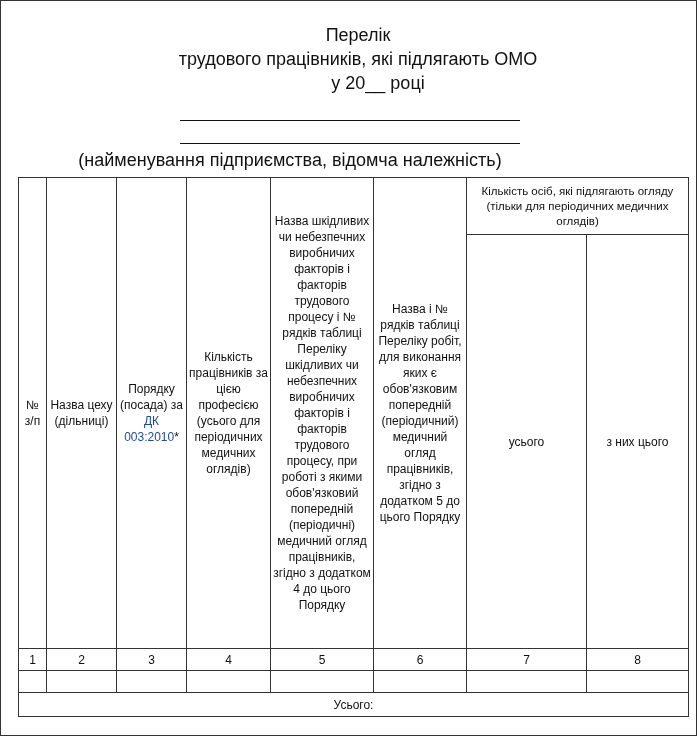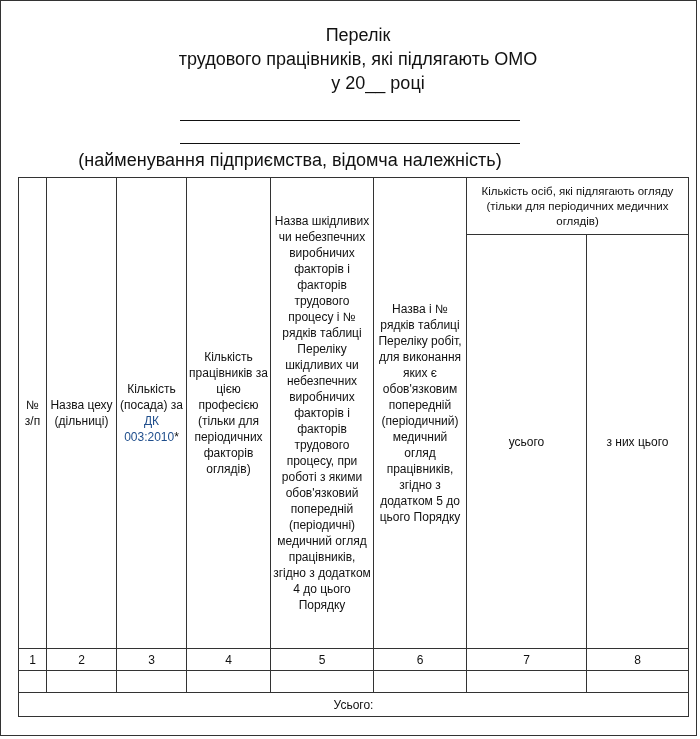--- a/index.html
+++ b/index.html
@@ -44,23 +44,23 @@
     <col style="width:103px">
     <col style="width:93px">
     <col style="width:120px">
     <col style="width:102px">
   </colgroup>
   <tbody>
       <tr style="height:57px">
     <td rowspan="2">№ з/п</td>
     <td rowspan="2">Назва цеху (дільниці)</td>
     <td rowspan="2">
-      <span>Кількість (посада) за </span><a class="link">ДК 003:2010</a><span>*</span>
+      <span>Порядку (посада) за </span><a class="link">ДК 003:2010</a><span>*</span>
     </td>
-    <td rowspan="2">Кількість працівників за цією професією (тільки для періодичних факторів оглядів)</td>
+    <td rowspan="2">Кількість працівників за цією професією (усього для періодичних медичних оглядів)</td>
     <td rowspan="2">Назва шкідливих чи небезпечних виробничих факторів і факторів трудового процесу і № рядків таблиці Переліку шкідливих чи небезпечних виробничих факторів і факторів трудового процесу, при роботі з якими обов'язковий попередній (періодичні) медичний огляд працівників, згідно з додатком 4 до цього Порядку</td>
     <td rowspan="2">Назва і № рядків таблиці Переліку робіт, для виконання яких є обов'язковим попередній (періодичний) медичний огляд працівників, згідно з додатком 5 до цього Порядку</td>
     <td colspan="2" class="small">Кількість осіб, які підлягають огляду (тільки для періодичних медичних оглядів)</td>
   </tr>
   <tr style="height:414px">
     <td>усього</td>
     <td>з них цього</td>
   </tr>
   <tr style="height:22px">
     <td>1</td>

